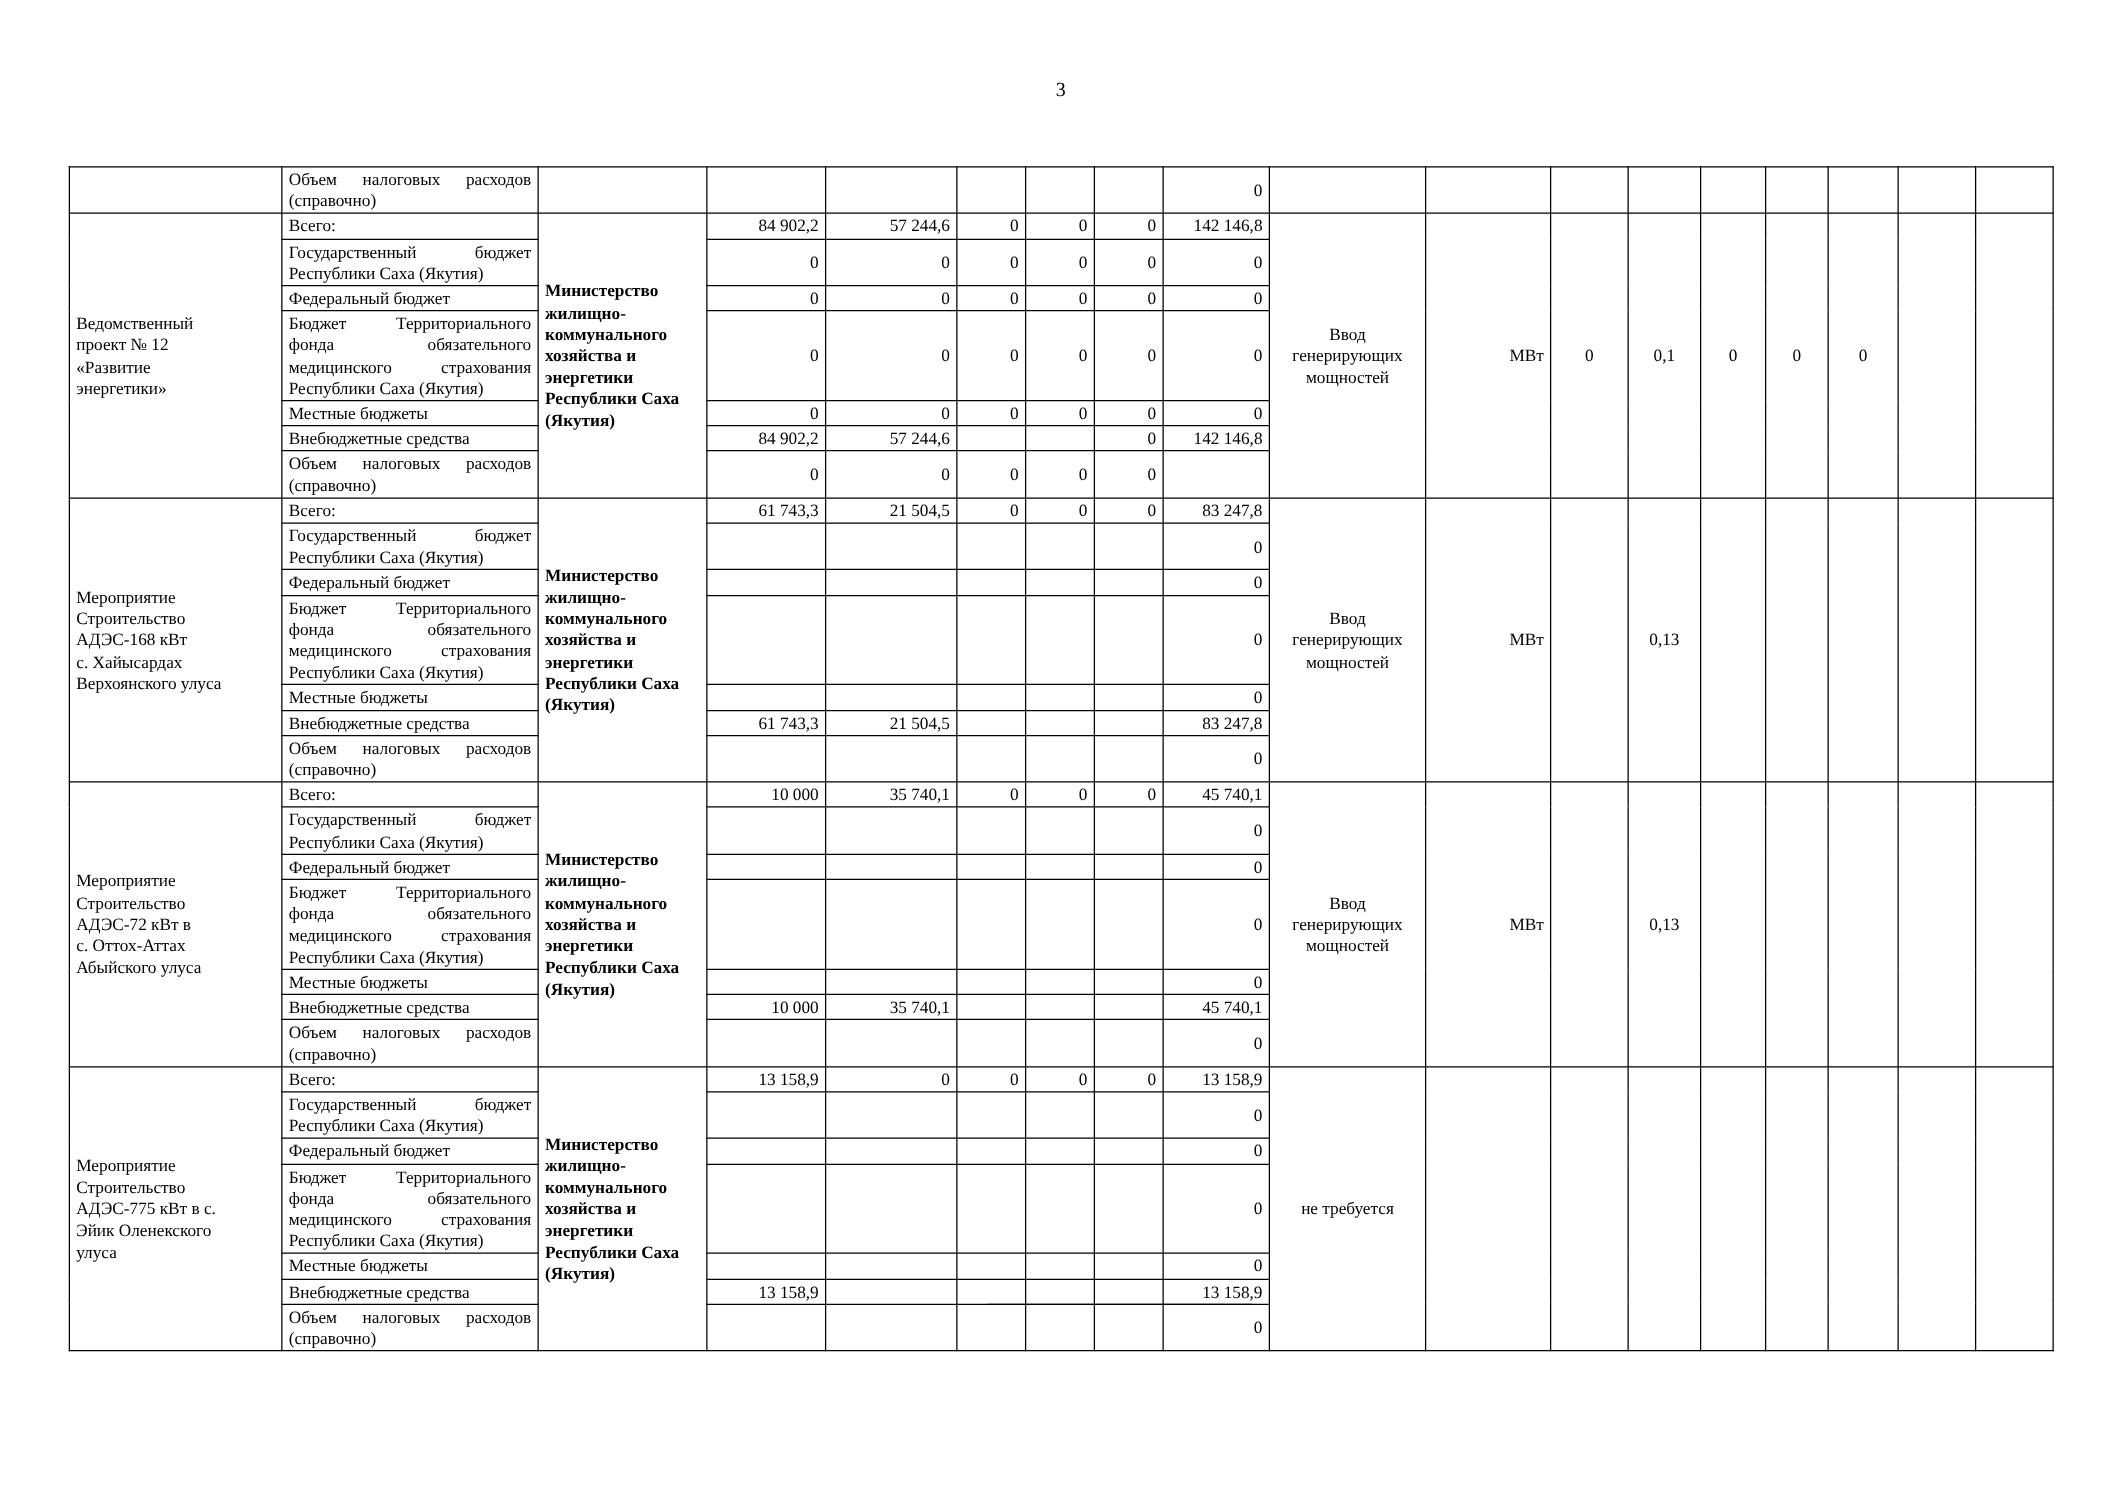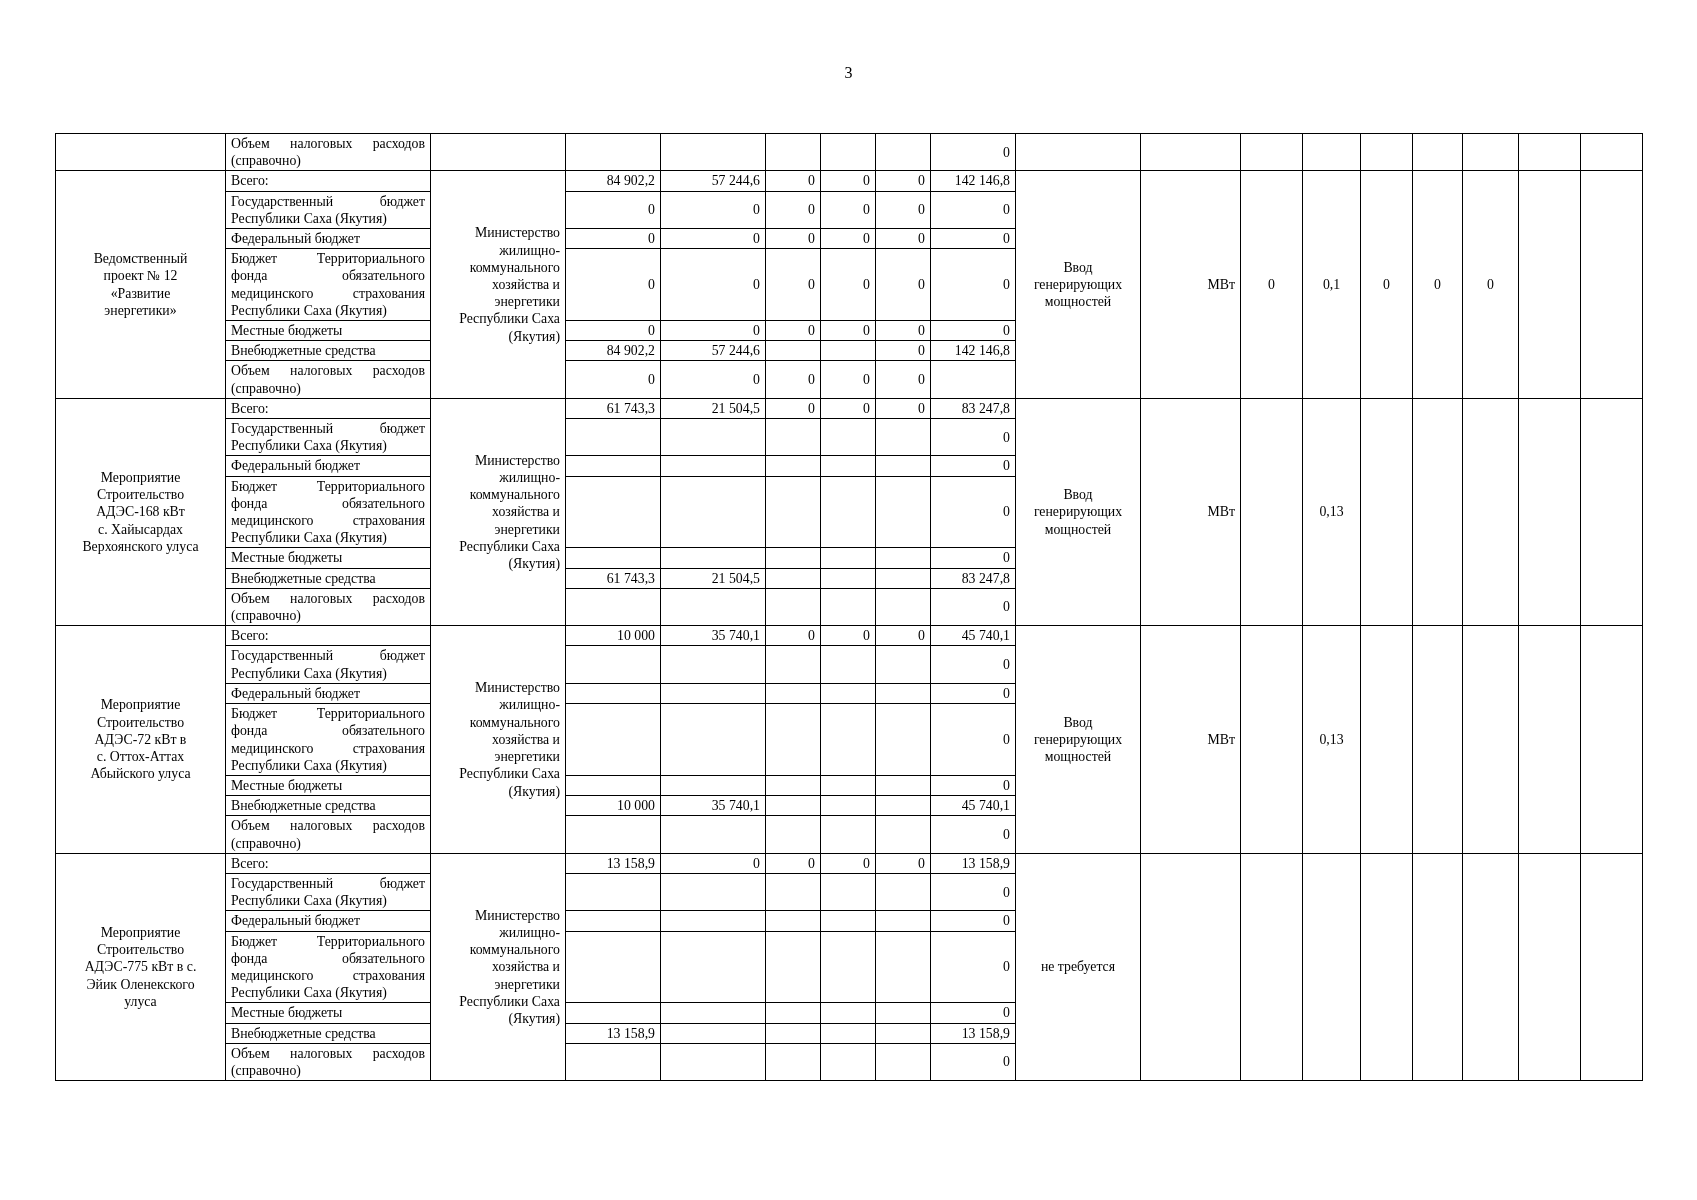--- a/index.html
+++ b/index.html
@@ -4,22 +4,22 @@
 <style>
   html,body{margin:0;padding:0;background:#ffffff;}
   .page{position:relative;width:1697px;height:1200px;background:#fff;color:#000;
         font-family:"Liberation Serif", serif;overflow:hidden;}
   .pageno{position:absolute;top:64px;left:0;width:100%;text-align:center;font-size:16px;}
   table.grid{position:absolute;left:55px;top:133px;width:1587px;border-collapse:collapse;
              table-layout:fixed;font-size:13.8px;line-height:17.2px;border:1.5px solid #000;}
   .grid td{border:1px solid #000;vertical-align:middle;padding:1px 5px;overflow:hidden;}
   .l {text-align:justify;font-family:Liberation Serif, serif;}
   .n {text-align:right;white-space:nowrap;}
-  .nm{text-align:center;white-space:pre-line;padding:1px 6px;}
-  .ex{text-align:right;white-space:pre-line;padding:1px 3px;}
+  .nm{text-align:left;white-space:pre-line;padding:1px 6px;}
+  .ex{text-align:left;white-space:pre-line;padding:1px 3px;font-weight:bold;}
   .rs{text-align:center;white-space:pre-line;padding-left:13px;}
   .un{text-align:right;}
   .rv{text-align:center;}
   tr.rA{height:18px;}
   tr.rB{height:35px;}
   tr.rC{height:70px;margin-top:28px;}
   tr.rP{height:35px;}
   .footrule{position:absolute;left:790px;top:1043px;width:212px;border-top:1.5px solid #000;}
 </style>
 </head>

